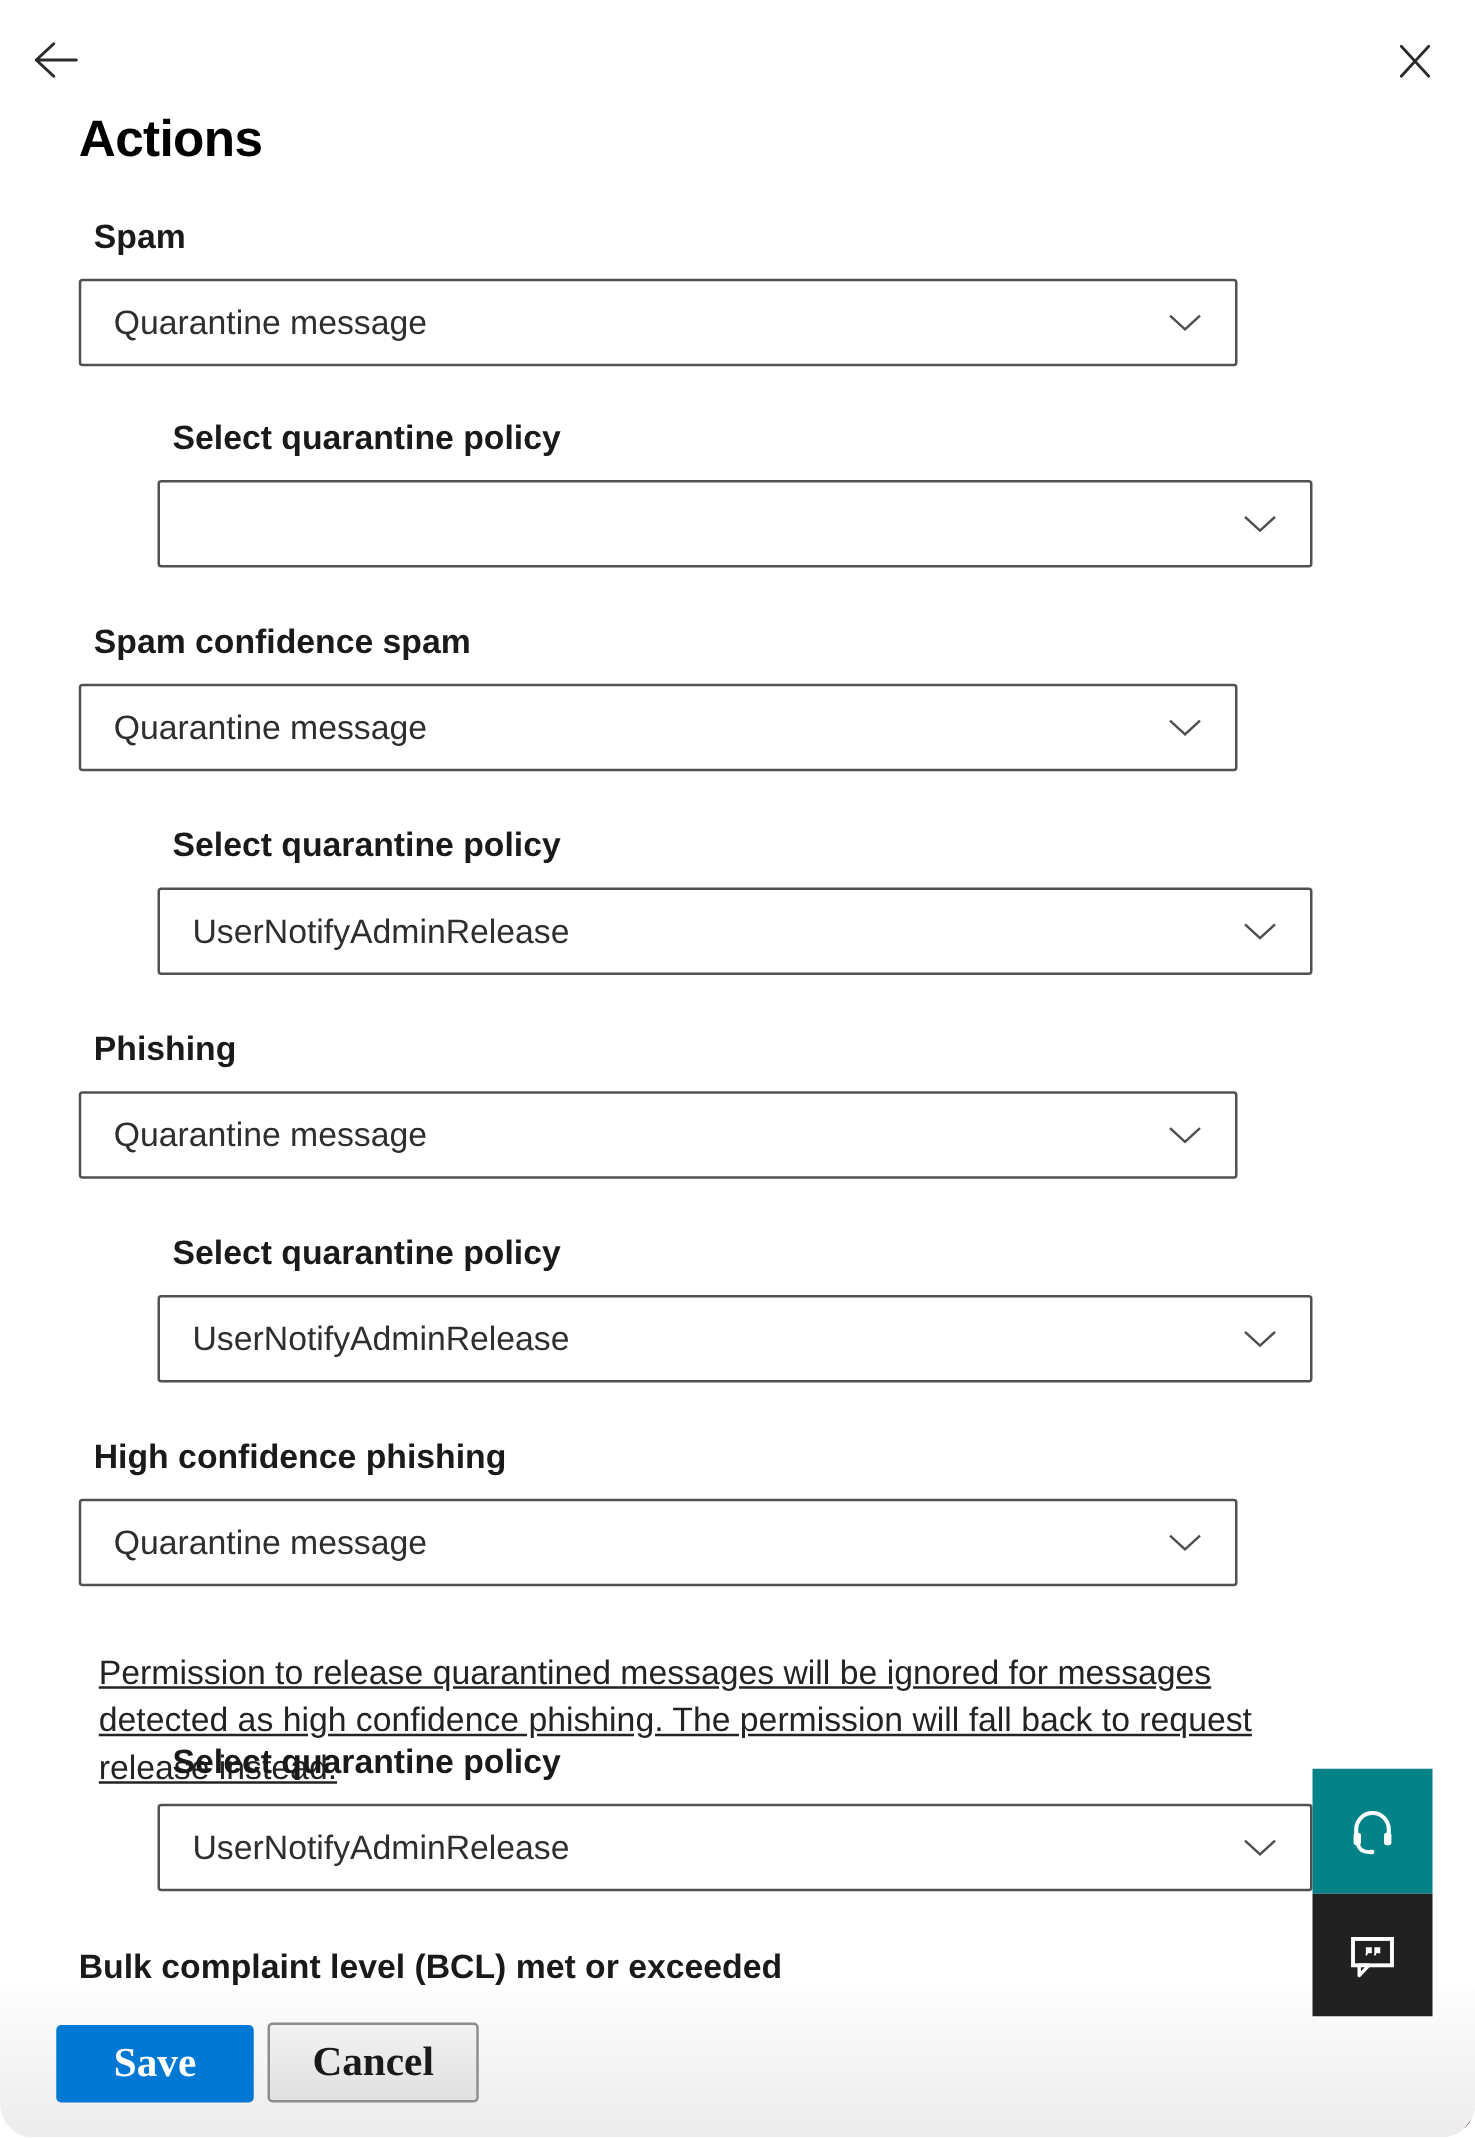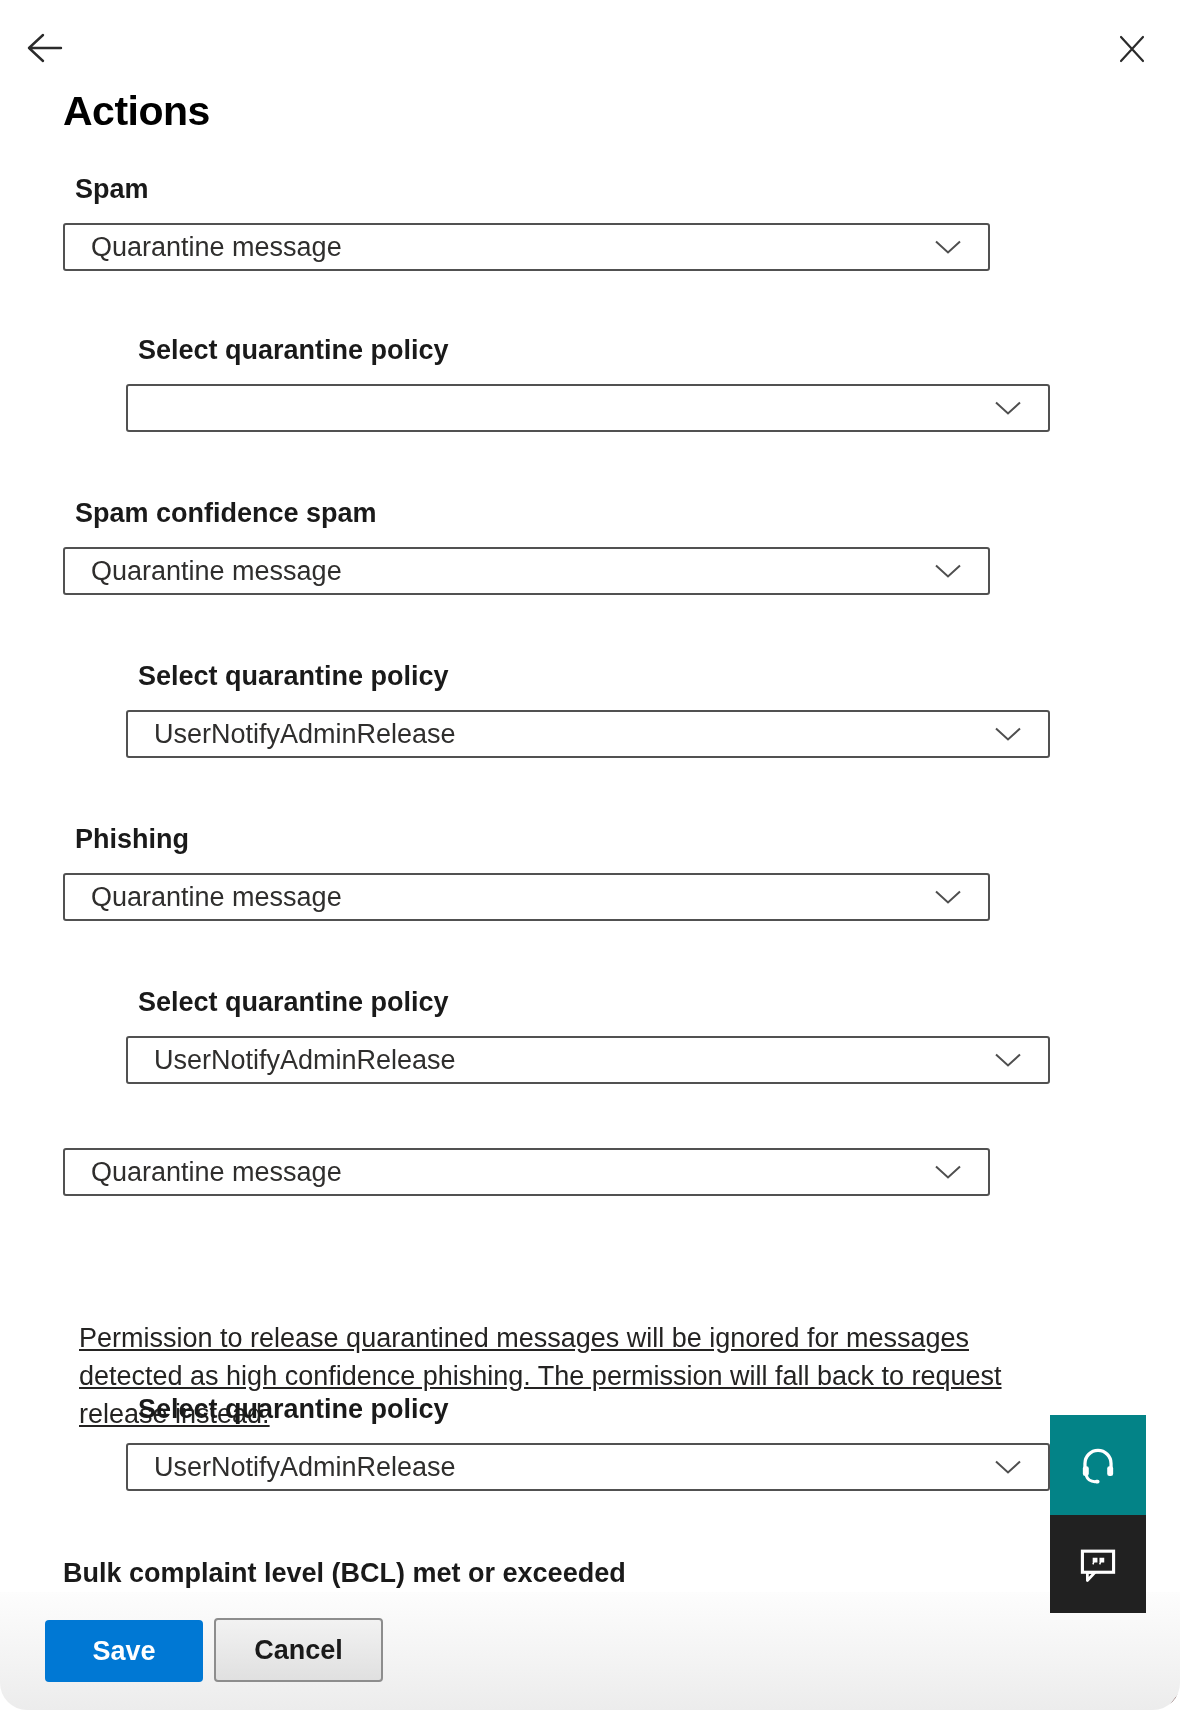--- a/index.html
+++ b/index.html
@@ -13,21 +13,21 @@
   }
   .page-title{
     position:absolute;left:63px;top:88px;margin:0;
     font-size:41px;font-weight:700;color:#000;letter-spacing:-0.5px;
   }
   .field{position:absolute;}
   .field-label{
     font-size:27px;font-weight:700;color:#1a1a1a;line-height:34px;margin:0 0 17px 12px;
   }
   .dropdown{
-    position:relative;box-sizing:border-box;height:48px;background:#fff;
+    position:relative;box-sizing:border-box;height:70px;background:#fff;
     border:2px solid #515151;border-radius:3px;display:flex;align-items:center;cursor:pointer;
   }
   .dropdown .value{
     font-size:27px;color:#2f2e2d;padding-left:26px;white-space:nowrap;
   }
   .dropdown .chevron{
     position:absolute;right:26px;top:50%;transform:translateY(-50%);
   }
   .note{
     position:absolute;left:63px;top:1303px;width:985px;margin:16px;
@@ -36,21 +36,21 @@
   .bulk-label{
     position:absolute;left:63px;top:1556px;width:900px;
     font-size:27px;font-weight:700;color:#1a1a1a;line-height:34px;
   }
   .footer{
     position:absolute;left:0;top:1592px;width:1180px;height:118px;
     background:linear-gradient(180deg,#fdfdfd 0%,#f3f3f3 60%,#ececec 100%);
   }
   .btn{
     position:absolute;box-sizing:border-box;border-radius:4px;cursor:pointer;
-    font-family:Liberation Sans, sans-serif;font-size:27px;display:flex;align-items:center;justify-content:center;
+    font-family:Liberation Serif, serif;font-size:33px;display:flex;align-items:center;justify-content:center;
   }
   .btn-save{
     left:45px;top:28px;width:158px;height:62px;border:none;color:#fff;font-weight:600;
   }
   .btn-cancel{
     left:214px;top:26px;width:169px;height:64px;
     background:linear-gradient(180deg,#f2f2f2,#e0e0e0);border:2px solid #8d8d8d;color:#1a1a1a;font-weight:600;
   }
   .help-btn{
     position:absolute;left:1050px;width:96px;border:none;cursor:pointer;
@@ -134,20 +134,21 @@
     <div class="field-label">Select quarantine policy</div>
     <div class="dropdown">
       <span class="value">UserNotifyAdminRelease</span>
       <svg class="chevron" width="28" height="15" viewBox="0 0 28 15">
         <path d="M2 2 L14 13 L26 2" fill="none" stroke="#4f4f4f" stroke-width="2"></path>
       </svg>
     </div>
   </div>
 
   <div class="field" style="left:63px;top:1148px;width:927px;">
+    <div class="field-label">High confidence phishing</div>
     <div class="dropdown">
       <span class="value">Quarantine message</span>
       <svg class="chevron" width="28" height="15" viewBox="0 0 28 15">
         <path d="M2 2 L14 13 L26 2" fill="none" stroke="#4f4f4f" stroke-width="2"></path>
       </svg>
     </div>
   </div>
 
   <p class="note">Permission to release quarantined messages will be ignored for messages detected as high confidence phishing. The permission will fall back to request release instead.</p>
 

